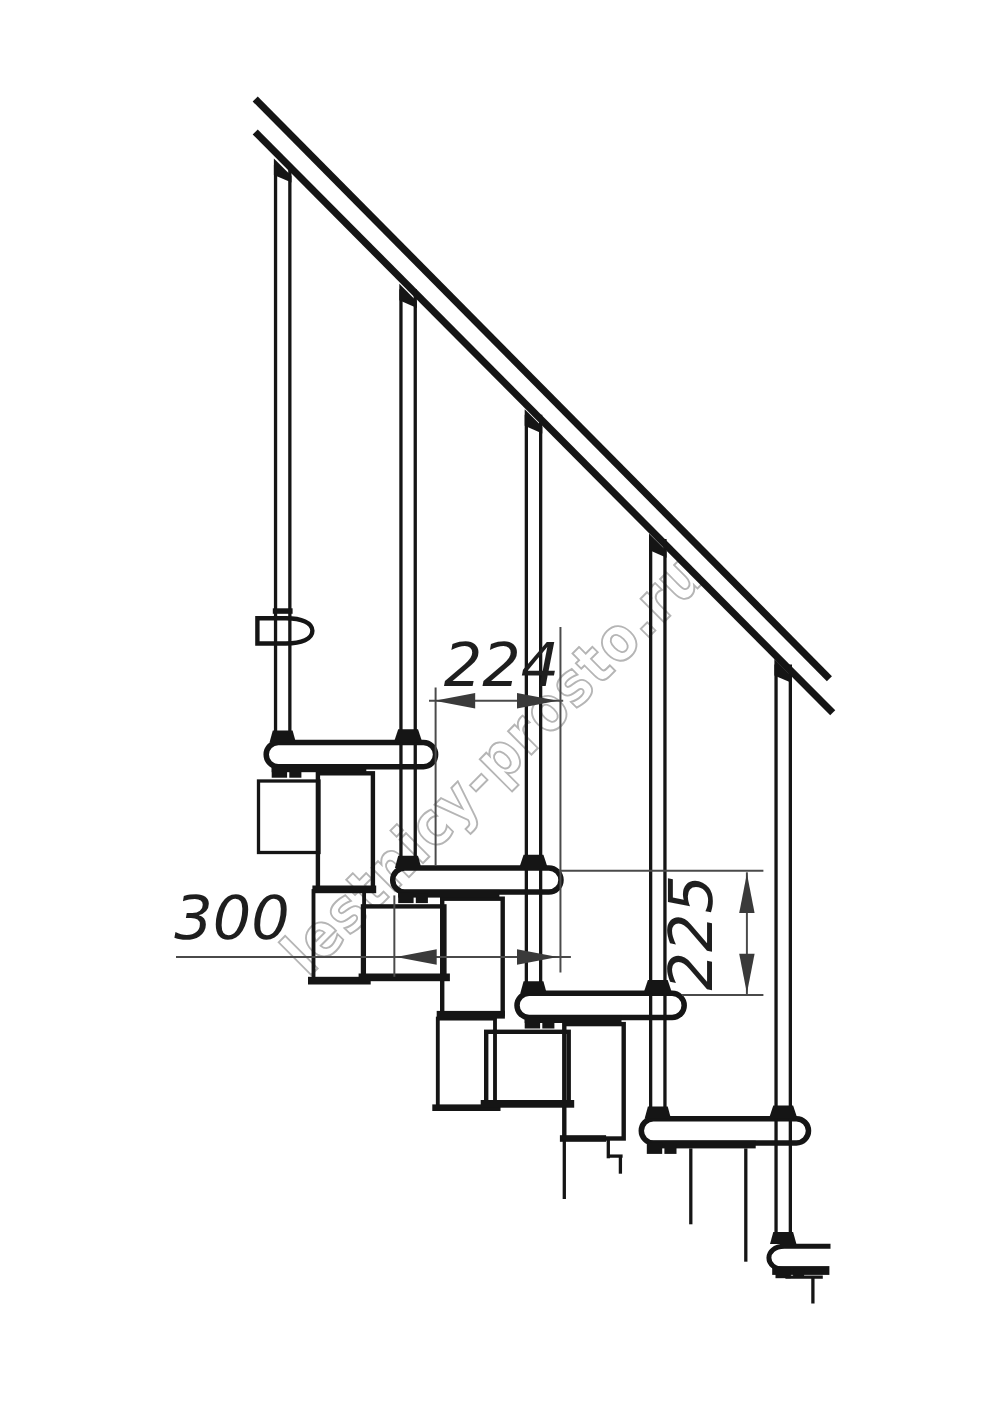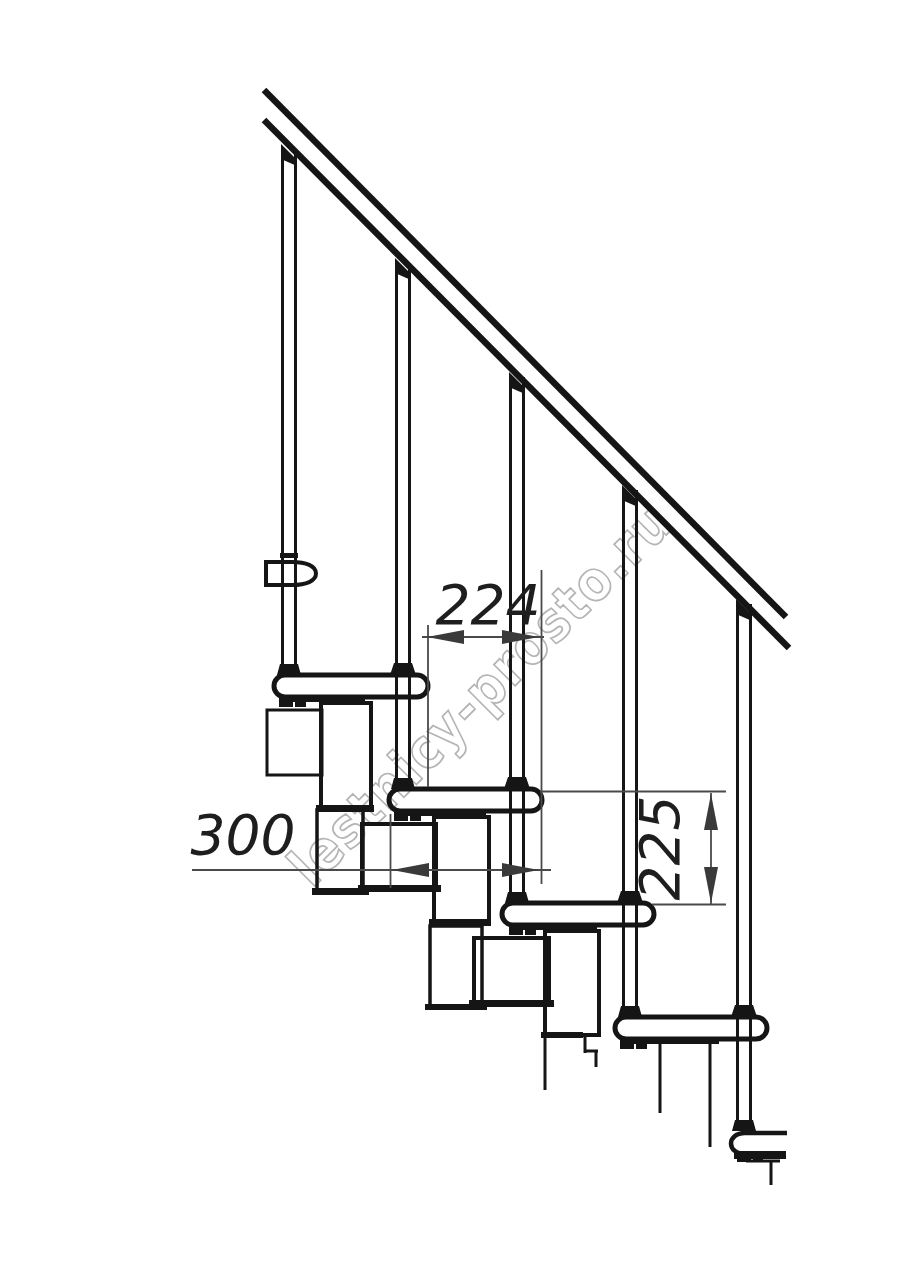--- a/index.html
+++ b/index.html
@@ -1,17 +1,17 @@
 <!DOCTYPE html>
 <html><head>
 <meta charset="utf-8">
 <style>
   html,body{margin:0;padding:0;background:#ffffff;}
   body{width:914px;height:1280px;overflow:hidden;font-family:"DejaVu Sans",sans-serif;}
-  .stage{position:relative;width:822px;height:1280px;background:#5eead4;margin-left:32px;}
+  .stage{position:relative;width:822px;height:1280px;background:#5eead4;}
   svg{display:block;}
   .dim-text{font-family:"DejaVu Sans",sans-serif;font-style:italic;font-size:55px;fill:#1e1e1e;}
   .watermark{font-family:"DejaVu Sans",sans-serif;font-weight:bold;font-size:55px;
              fill:none;stroke:#b5b5b5;stroke-width:1.8;letter-spacing:2px;}
 </style>
 </head>
 <body>
 
 <div class="stage">
 <svg width="914" height="1280" viewBox="0 0 914 1280" xmlns="http://www.w3.org/2000/svg">

